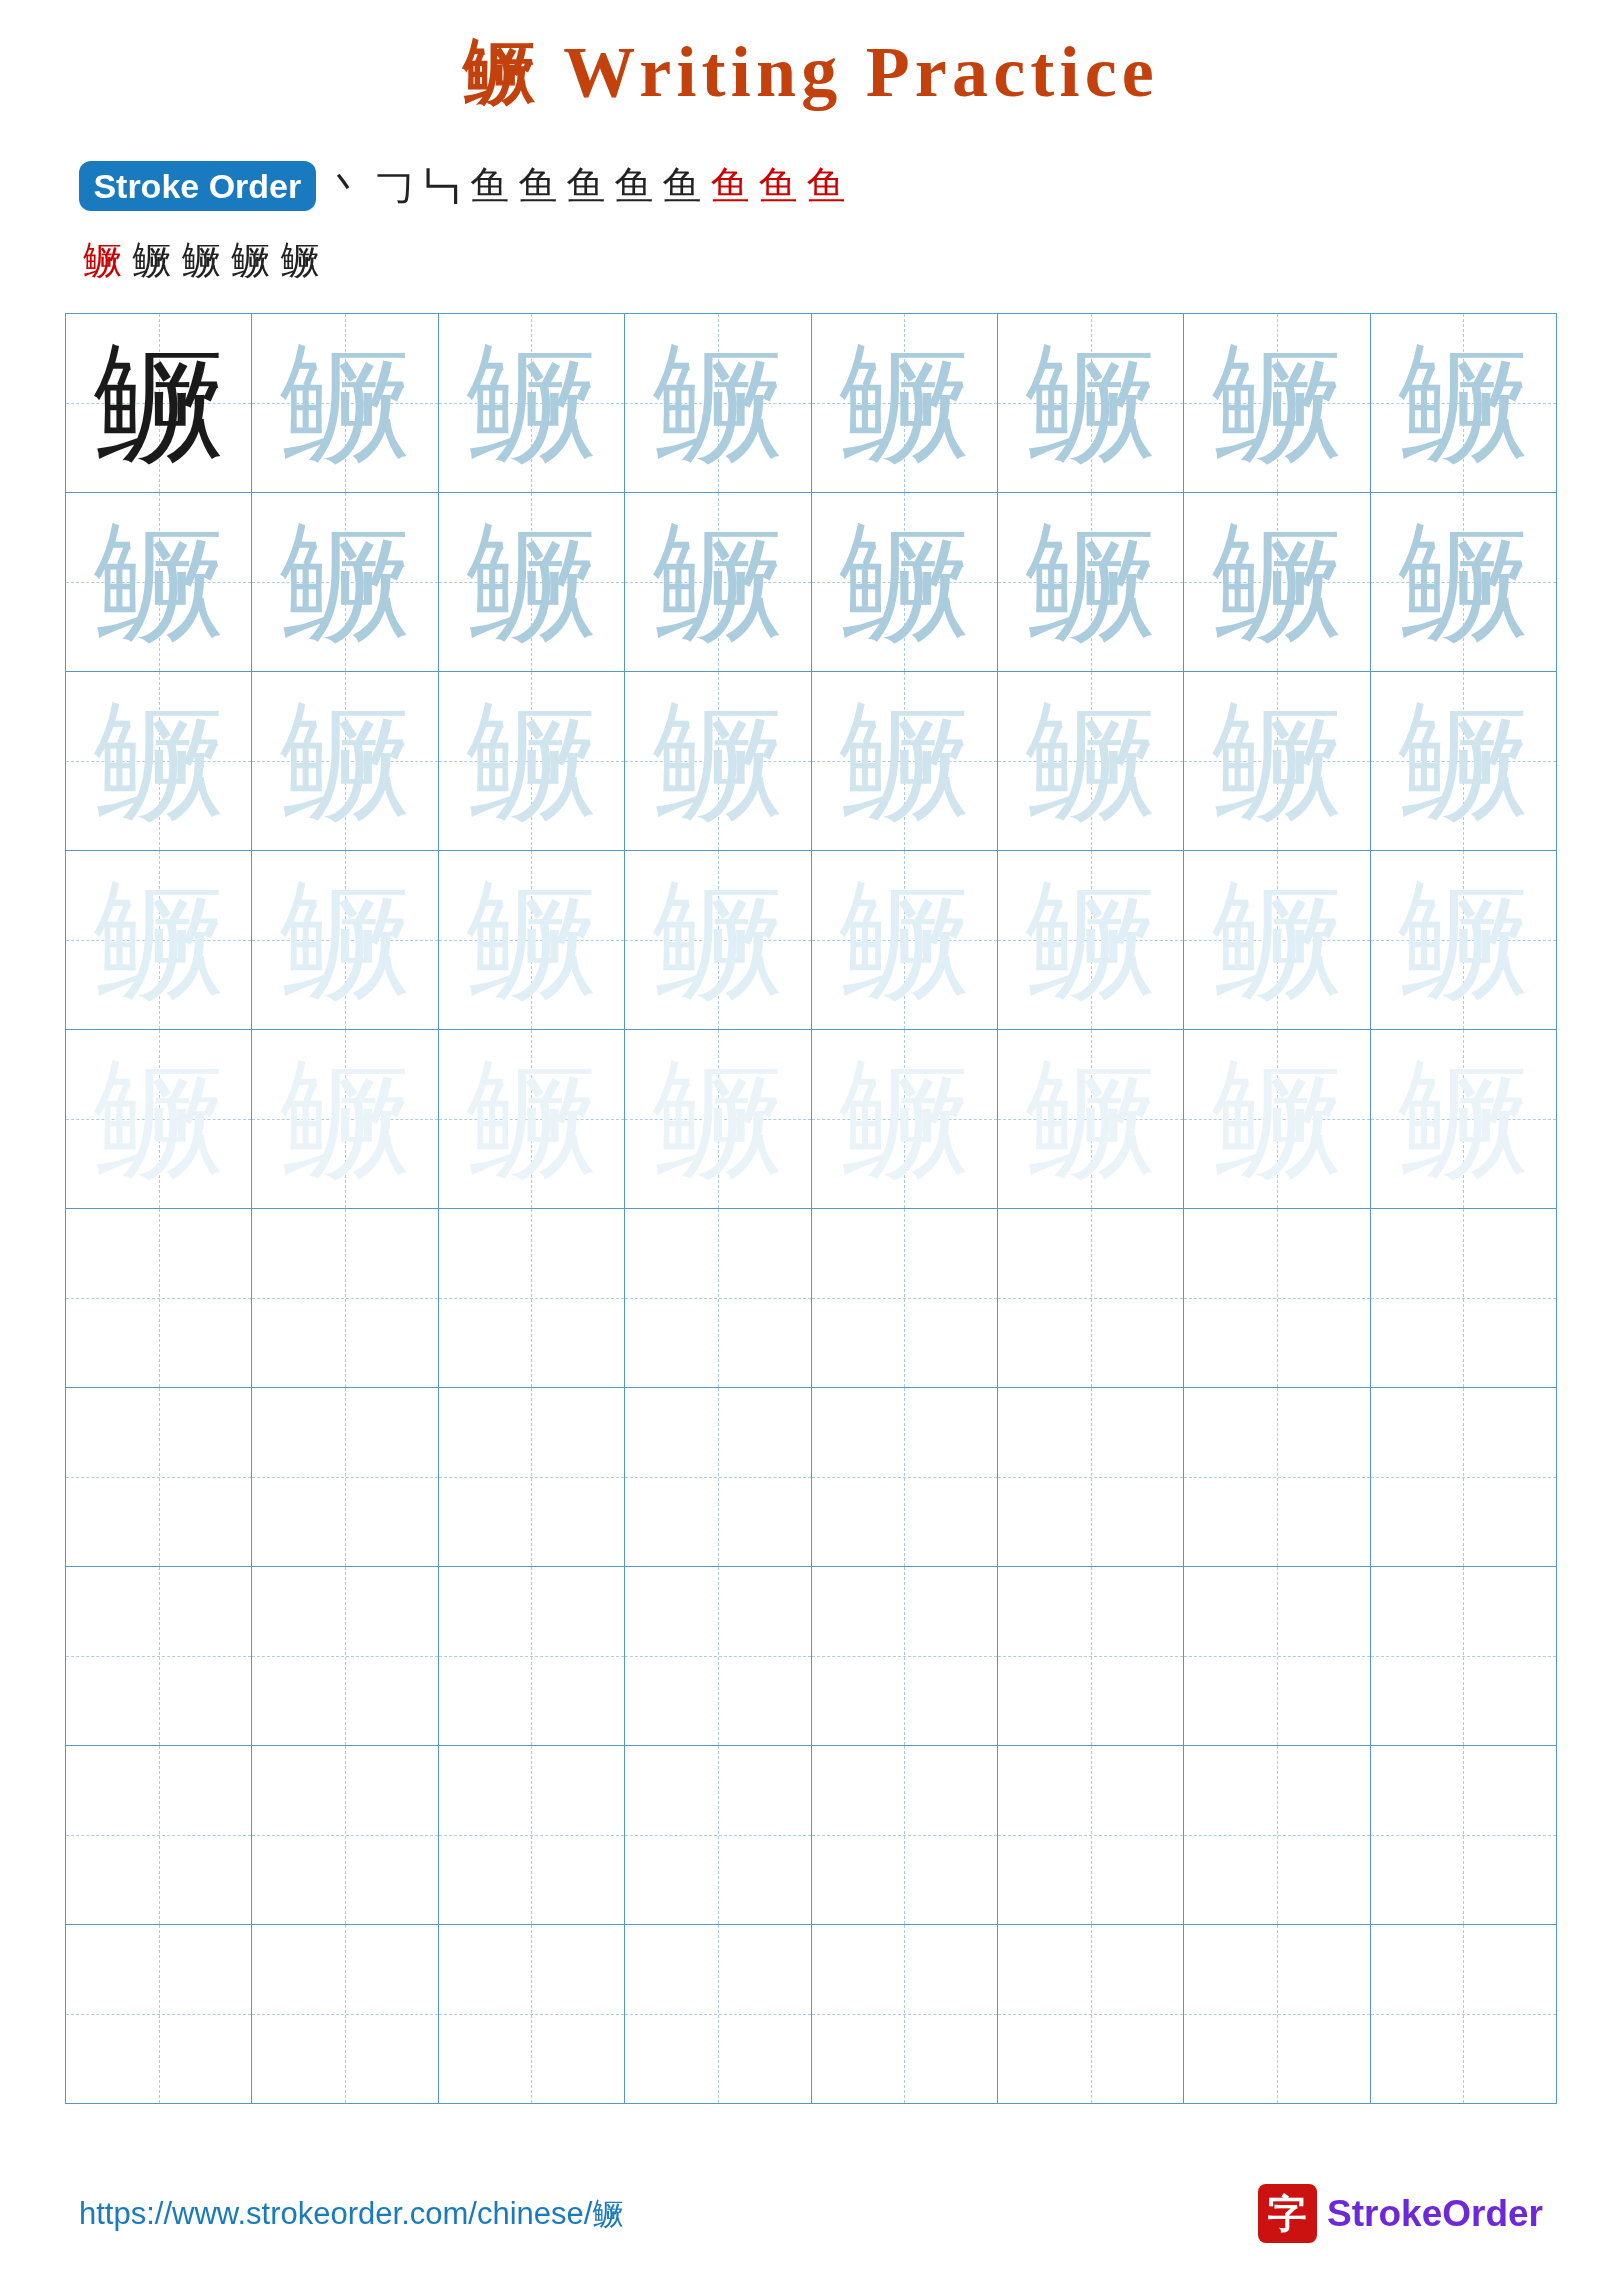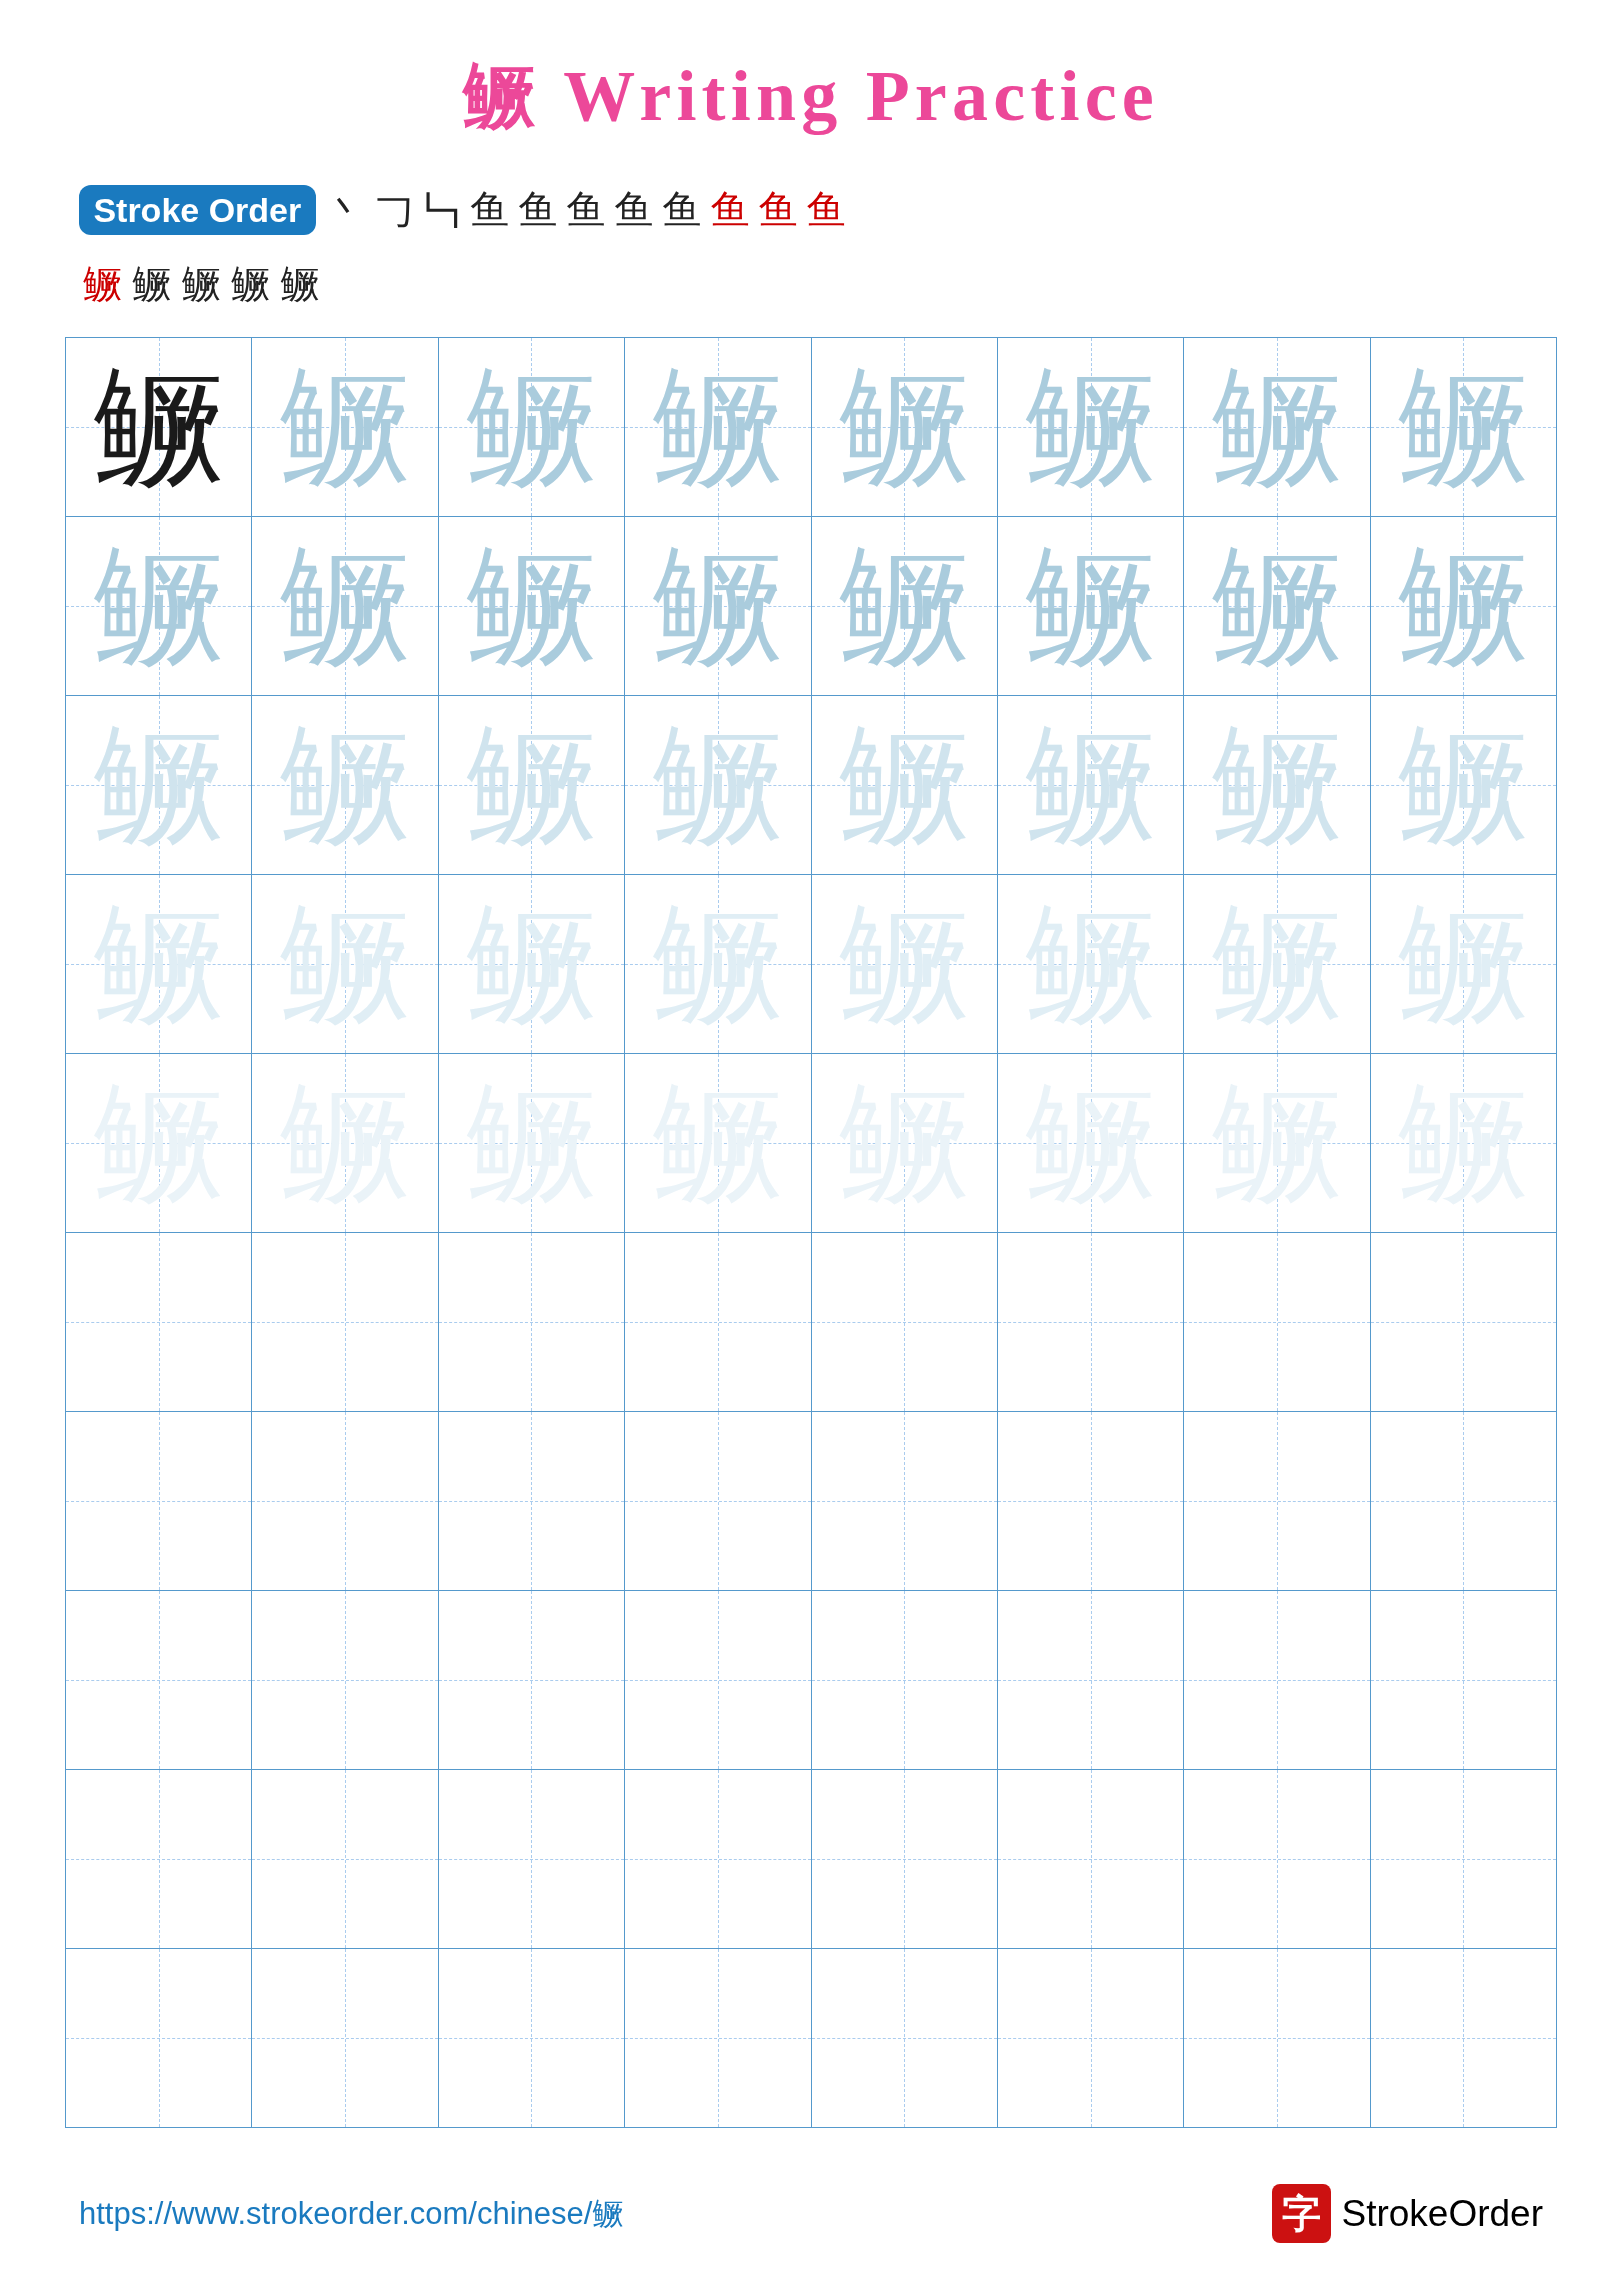--- a/index.html
+++ b/index.html
@@ -8,23 +8,23 @@
       width: 1622px;
       height: 2295px;
       background: #ffffff;
       font-family: serif;
       position: relative;
       overflow: hidden;
     }
 
     .page-title {
       text-align: center;
-      padding-top: 48px;
+      padding-top: 24px;
       font-size: 72px;
-      color: #ec4899;
+      color: #c2410c;
       font-weight: bold;
       letter-spacing: 5.2px;
     }
 
     .stroke-order-section {
       margin: 39px 79px 19.6px 79px;
       display: flex;
       flex-wrap: wrap;
       align-items: center;
       gap: 6.5px;
@@ -184,22 +184,22 @@
       align-items: center;
       justify-content: center;
       color: white;
       font-size: 39px;
       font-weight: bold;
       font-family: serif;
     }
 
     .footer-logo-text {
       font-size: 37px;
-      font-weight: normal;
-      color: #000000;
+      font-weight: bold;
+      color: #6d28d9;
       font-family: Arial, sans-serif;
     }
   </style>
 </head>
 <body>
 
 <div class="page-title">鳜 Writing Practice</div>
 
 <div class="stroke-order-section">
   <div class="stroke-order-badge">Stroke Order</div>

